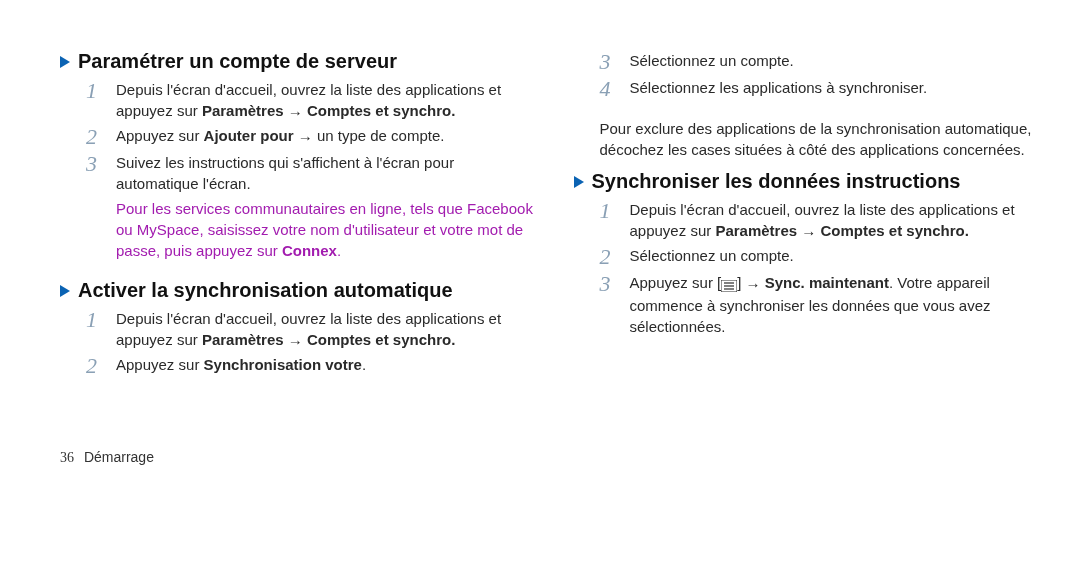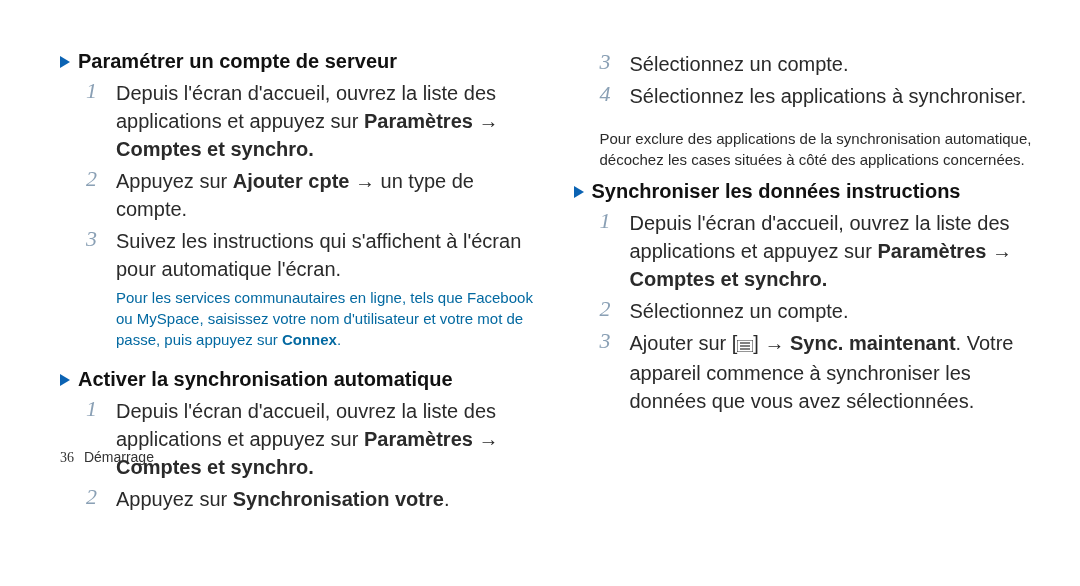--- a/index.html
+++ b/index.html
@@ -7,22 +7,22 @@
   .page { width: 1080px; height: 492px; position: relative; padding: 50px 33px 40px 60px; }
   .cols { display: flex; gap: 40px; }
   .col { flex: 1; }
   .section { margin-bottom: 18px; }
   .section-title { display: flex; align-items: center; gap: 6px; margin-bottom: 6px; padding-left: 0; }
   .chev { display: inline-block; width: 0; height: 0; border-top: 6px solid transparent; border-bottom: 6px solid transparent; border-left: 10px solid #0b63b3; margin-right: 2px; }
   .title-text { font-weight: 700; font-size: 20px; color: #111; }
   .steps { padding-left: 26px; }
   .step { display: flex; align-items: flex-start; gap: 12px; margin-bottom: 4px; }
   .num { font-family: Georgia, "Times New Roman", serif; font-style: italic; font-size: 22px; color: #8aa0b5; min-width: 18px; line-height: 1; padding-top: 1px; }
-  .body { font-size: 20px; line-height: 1.4; color: #2a2a2a; flex: 1; }
-  .note { font-size: 15px; line-height: 1.4; color: #0369a1; padding-left: 56px; margin-top: 2px; margin-bottom: 6px; }
+  .body { font-size: 15px; line-height: 1.4; color: #2a2a2a; flex: 1; }
+  .note { font-size: 15px; line-height: 1.4; color: #a21caf; padding-left: 56px; margin-top: 2px; margin-bottom: 6px; }
   .para-body { font-size: 15px; line-height: 1.4; color: #2a2a2a; margin-bottom: 10px; padding-left: 26px; margin-top: 18px; }
   .b { font-weight: 700; }
   .footer { position: absolute; bottom: 26px; left: 60px; font-size: 14px; color: #333; }
   .footer .pg { font-family: Georgia, serif; margin-right: 6px; }
   .menu-icon { display: inline-block; vertical-align: middle; }
   .menu-icon svg { display: inline-block; vertical-align: middle; }
 </style>
 </head>
 <body>
 
@@ -39,21 +39,21 @@
         <div class="steps">
           <div class="step">
             <span class="num">1</span>
             <span class="body">
               <span>Depuis l'écran d'accueil, ouvrez la liste des applications et appuyez sur </span><span class="b">Paramètres → Comptes et synchro.</span>
             </span>
           </div>
           <div class="step">
             <span class="num">2</span>
             <span class="body">
-              <span>Appuyez sur </span><span class="b">Ajouter cpte</span><span> → un type de compte.</span>
+              <span>Appuyez sur </span><span class="b">Ajouter pour</span><span> → un type de compte.</span>
             </span>
           </div>
           <div class="step">
             <span class="num">3</span>
             <span class="body">
               <span>Suivez les instructions qui s'affichent à l'écran pour automatique l'écran.</span>
             </span>
           </div>
         </div>
         <div class="note">
@@ -117,21 +117,21 @@
           </div>
           <div class="step">
             <span class="num">2</span>
             <span class="body">
               <span>Sélectionnez un compte.</span>
             </span>
           </div>
           <div class="step">
             <span class="num">3</span>
             <span class="body">
-              <span>Ajouter sur [</span><span class="menu-icon"><svg width="16" height="12" viewBox="0 0 16 12">
+              <span>Appuyez sur [</span><span class="menu-icon"><svg width="16" height="12" viewBox="0 0 16 12">
                     <rect x="0" y="0" width="16" height="12" fill="none" stroke="#2a2a2a" stroke-width="1"></rect>
                     <line x1="3" y1="3" x2="13" y2="3" stroke="#2a2a2a" stroke-width="1.2"></line>
                     <line x1="3" y1="6" x2="13" y2="6" stroke="#2a2a2a" stroke-width="1.2"></line>
                     <line x1="3" y1="9" x2="13" y2="9" stroke="#2a2a2a" stroke-width="1.2"></line>
                   </svg></span><span>] → </span><span class="b">Sync. maintenant</span><span>. Votre appareil commence à synchroniser les données que vous avez sélectionnées.</span>
             </span>
           </div>
         </div>
       </div>
 

